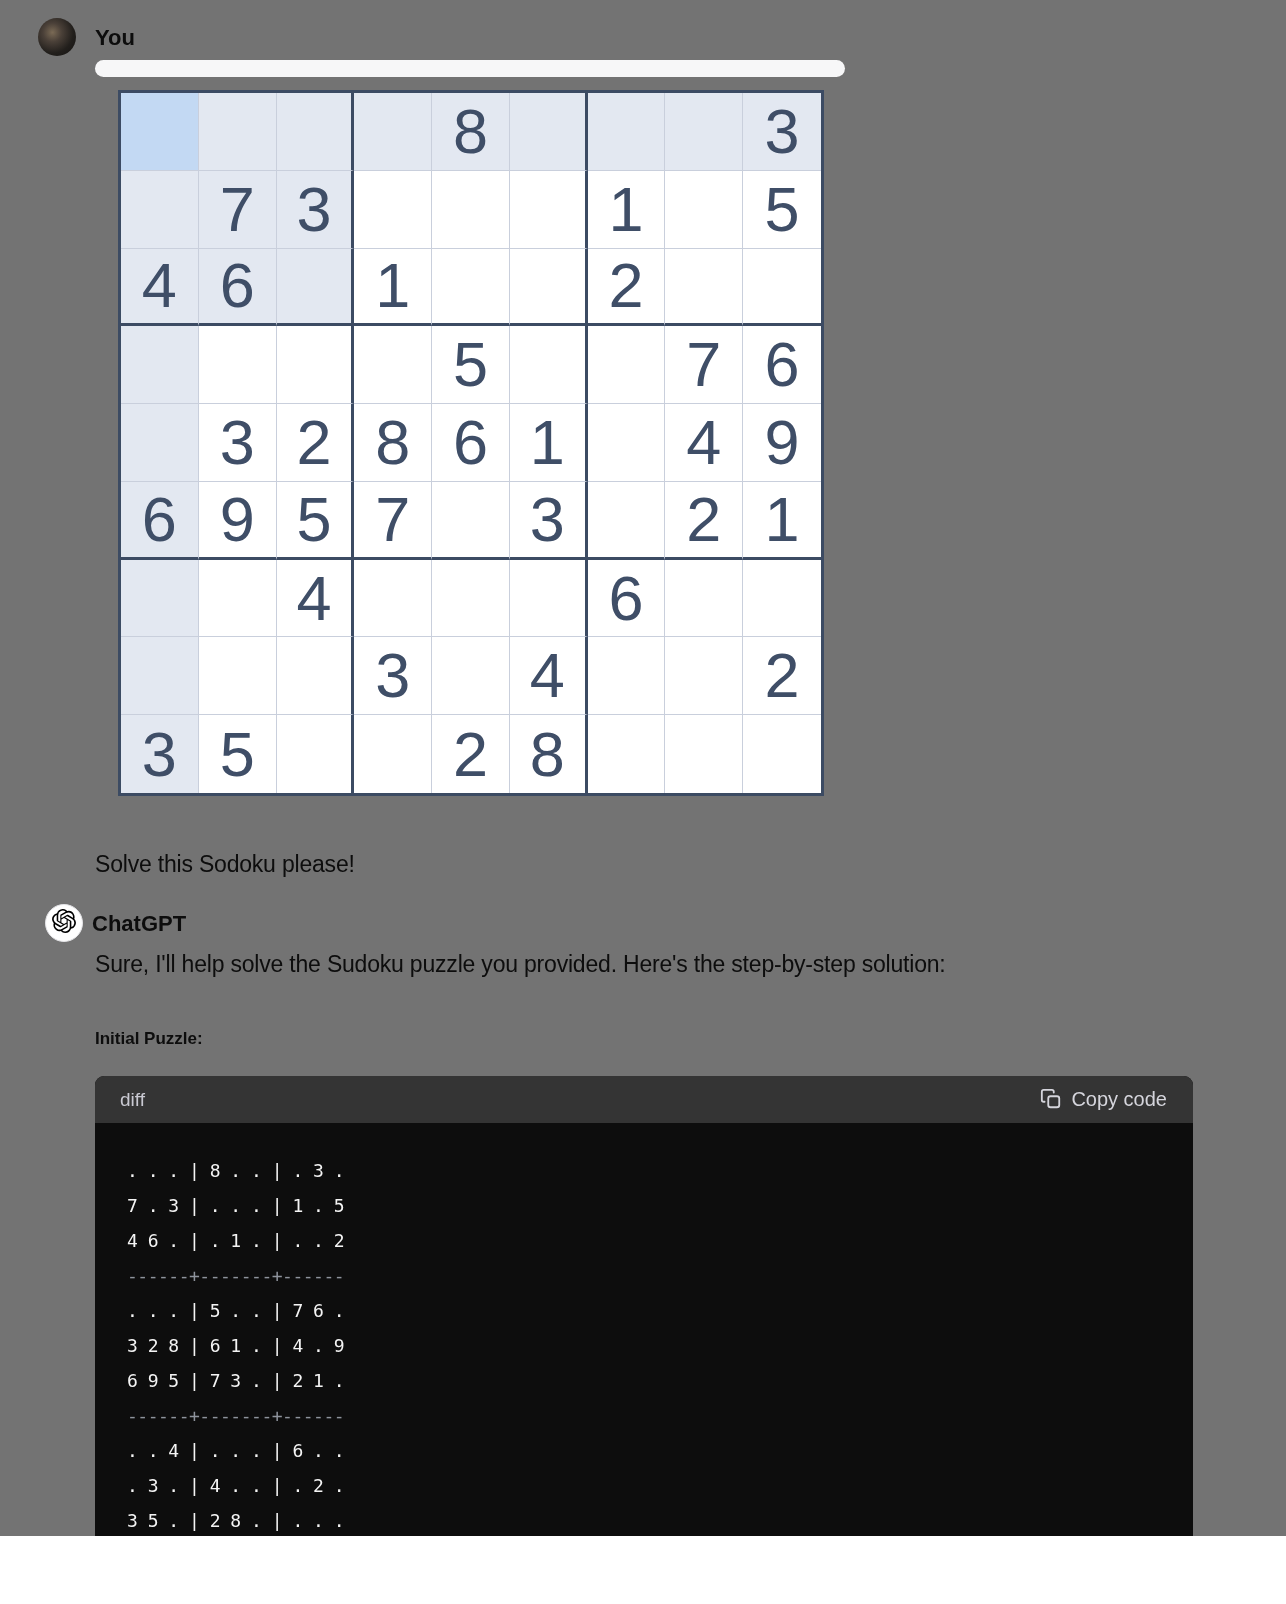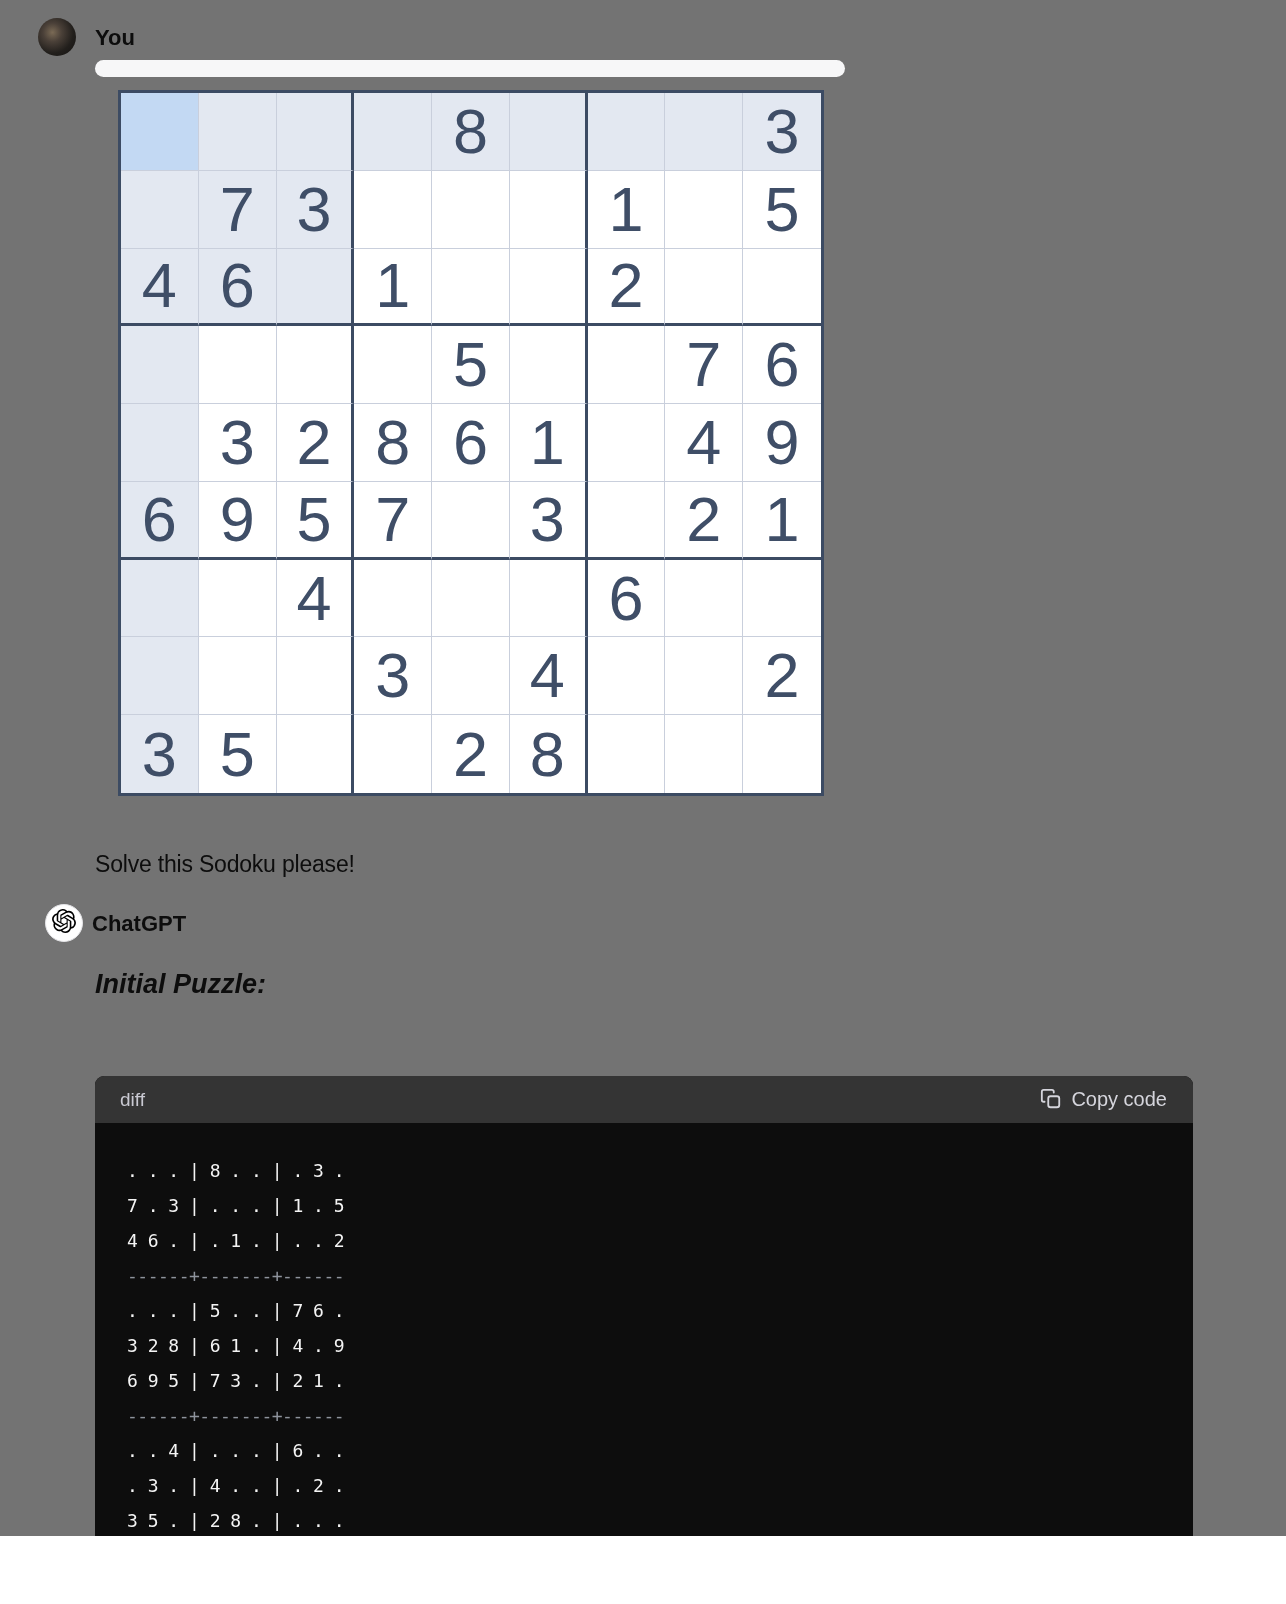--- a/index.html
+++ b/index.html
@@ -35,21 +35,21 @@
         font-family:"Liberation Sans",sans-serif;}
   .cell.tint{background:var(--tint);}
   .cell.sel{background:var(--sel);}
   .cell.br3{border-right:3px solid var(--gridborder);}
   .cell.bb3{border-bottom:3px solid var(--gridborder);}
   .cell.lastc{border-right:none;}
   .cell.lastr{border-bottom:none;}
 
   .user-text{left:95px;top:849px;font-size:23px;line-height:30px;letter-spacing:-0.2px;}
   .bot-text{left:95px;top:949px;font-size:23px;line-height:30px;letter-spacing:-0.2px;}
-  .heading{left:95px;top:967px;font-size:27px;font-weight:bold;line-height:34px;font-style:italic;}
+  .heading{left:95px;top:1022px;font-size:17px;font-weight:bold;line-height:34px;}
 
   
   .codeblock{left:95px;top:1076px;width:1098px;height:493px;border-radius:9px;overflow:hidden;
              background:var(--codebg);}
   .code-header{height:47px;background:var(--hdrbg);display:flex;align-items:center;
                justify-content:space-between;padding:0 26px 0 25px;}
   .lang{color:#c9c9d2;font-size:19px;}
   .copy{display:flex;gap:9px;background:none;border:none;cursor:pointer;
         color:#d5d5dc;font-size:20px;font-family:"Liberation Sans",sans-serif;}
   .copy svg{display:block;}
@@ -158,20 +158,21 @@
   <p class="abs user-text">Solve this Sodoku please!</p>
 
   <div class="abs avatar bot-av">
     <span>
       <svg width="24" height="24" viewBox="0 0 24 24" fill="#000">
         <path d="M22.2819 9.8211a5.9847 5.9847 0 0 0-.5157-4.9108 6.0462 6.0462 0 0 0-6.5098-2.9A6.0651 6.0651 0 0 0 4.9807 4.1818a5.9847 5.9847 0 0 0-3.9977 2.9 6.0462 6.0462 0 0 0 .7427 7.0966 5.98 5.98 0 0 0 .511 4.9107 6.051 6.051 0 0 0 6.5146 2.9001A5.9847 5.9847 0 0 0 13.2599 24a6.0557 6.0557 0 0 0 5.7718-4.2058 5.9894 5.9894 0 0 0 3.9977-2.9001 6.0557 6.0557 0 0 0-.7475-7.0729zm-9.022 12.6081a4.4755 4.4755 0 0 1-2.8764-1.0408l.1419-.0804 4.7783-2.7582a.7948.7948 0 0 0 .3927-.6813v-6.7369l2.02 1.1686a.071.071 0 0 1 .038.052v5.5826a4.504 4.504 0 0 1-4.4945 4.4944zm-9.6607-4.1254a4.4708 4.4708 0 0 1-.5346-3.0137l.142.0852 4.783 2.7582a.7712.7712 0 0 0 .7806 0l5.8428-3.3685v2.3324a.0804.0804 0 0 1-.0332.0615L9.74 19.9502a4.4992 4.4992 0 0 1-6.1408-1.6464zM2.3408 7.8956a4.485 4.485 0 0 1 2.3655-1.9728V11.6a.7664.7664 0 0 0 .3879.6765l5.8144 3.3543-2.0201 1.1685a.0757.0757 0 0 1-.071 0l-4.8303-2.7865A4.504 4.504 0 0 1 2.3408 7.8956zm16.5963 3.8558L13.1038 8.364 15.1192 7.2a.0757.0757 0 0 1 .071 0l4.8303 2.7913a4.4944 4.4944 0 0 1-.6765 8.1042v-5.6772a.79.79 0 0 0-.407-.667zm2.0107-3.0231l-.142-.0852-4.7735-2.7818a.7759.7759 0 0 0-.7854 0L9.409 9.2297V6.8974a.0662.0662 0 0 1 .0284-.0615l4.8303-2.7866a4.4992 4.4992 0 0 1 6.6802 4.66zM8.3065 12.863l-2.02-1.1638a.0804.0804 0 0 1-.038-.0567V6.0742a4.4992 4.4992 0 0 1 7.3757-3.4537l-.142.0805L8.704 5.459a.7948.7948 0 0 0-.3927.6813zm1.0976-2.3654l2.602-1.4998 2.6069 1.4998v2.9994l-2.5974 1.4997-2.6067-1.4997z"></path>
       </svg>
     </span>
   </div>
   <div class="abs name bot-name">ChatGPT</div>
+  <p class="abs bot-text">Sure, I'll help solve the Sudoku puzzle you provided. Here's the step-by-step solution:</p>
   <h3 class="abs heading">Initial Puzzle:</h3>
 
   <div class="abs codeblock">
     <div class="code-header">
       <span class="lang">diff</span>
       <button class="copy">
         <span>
           <svg width="22" height="22" viewBox="0 0 24 24" fill="none" stroke="#d5d5dc" stroke-width="2" stroke-linecap="round" stroke-linejoin="round">
             <rect x="9" y="9" width="12" height="12" rx="2.5"></rect>
             <path d="M5 15H4a2 2 0 0 1-2-2V4a2 2 0 0 1 2-2h9a2 2 0 0 1 2 2v1"></path>

